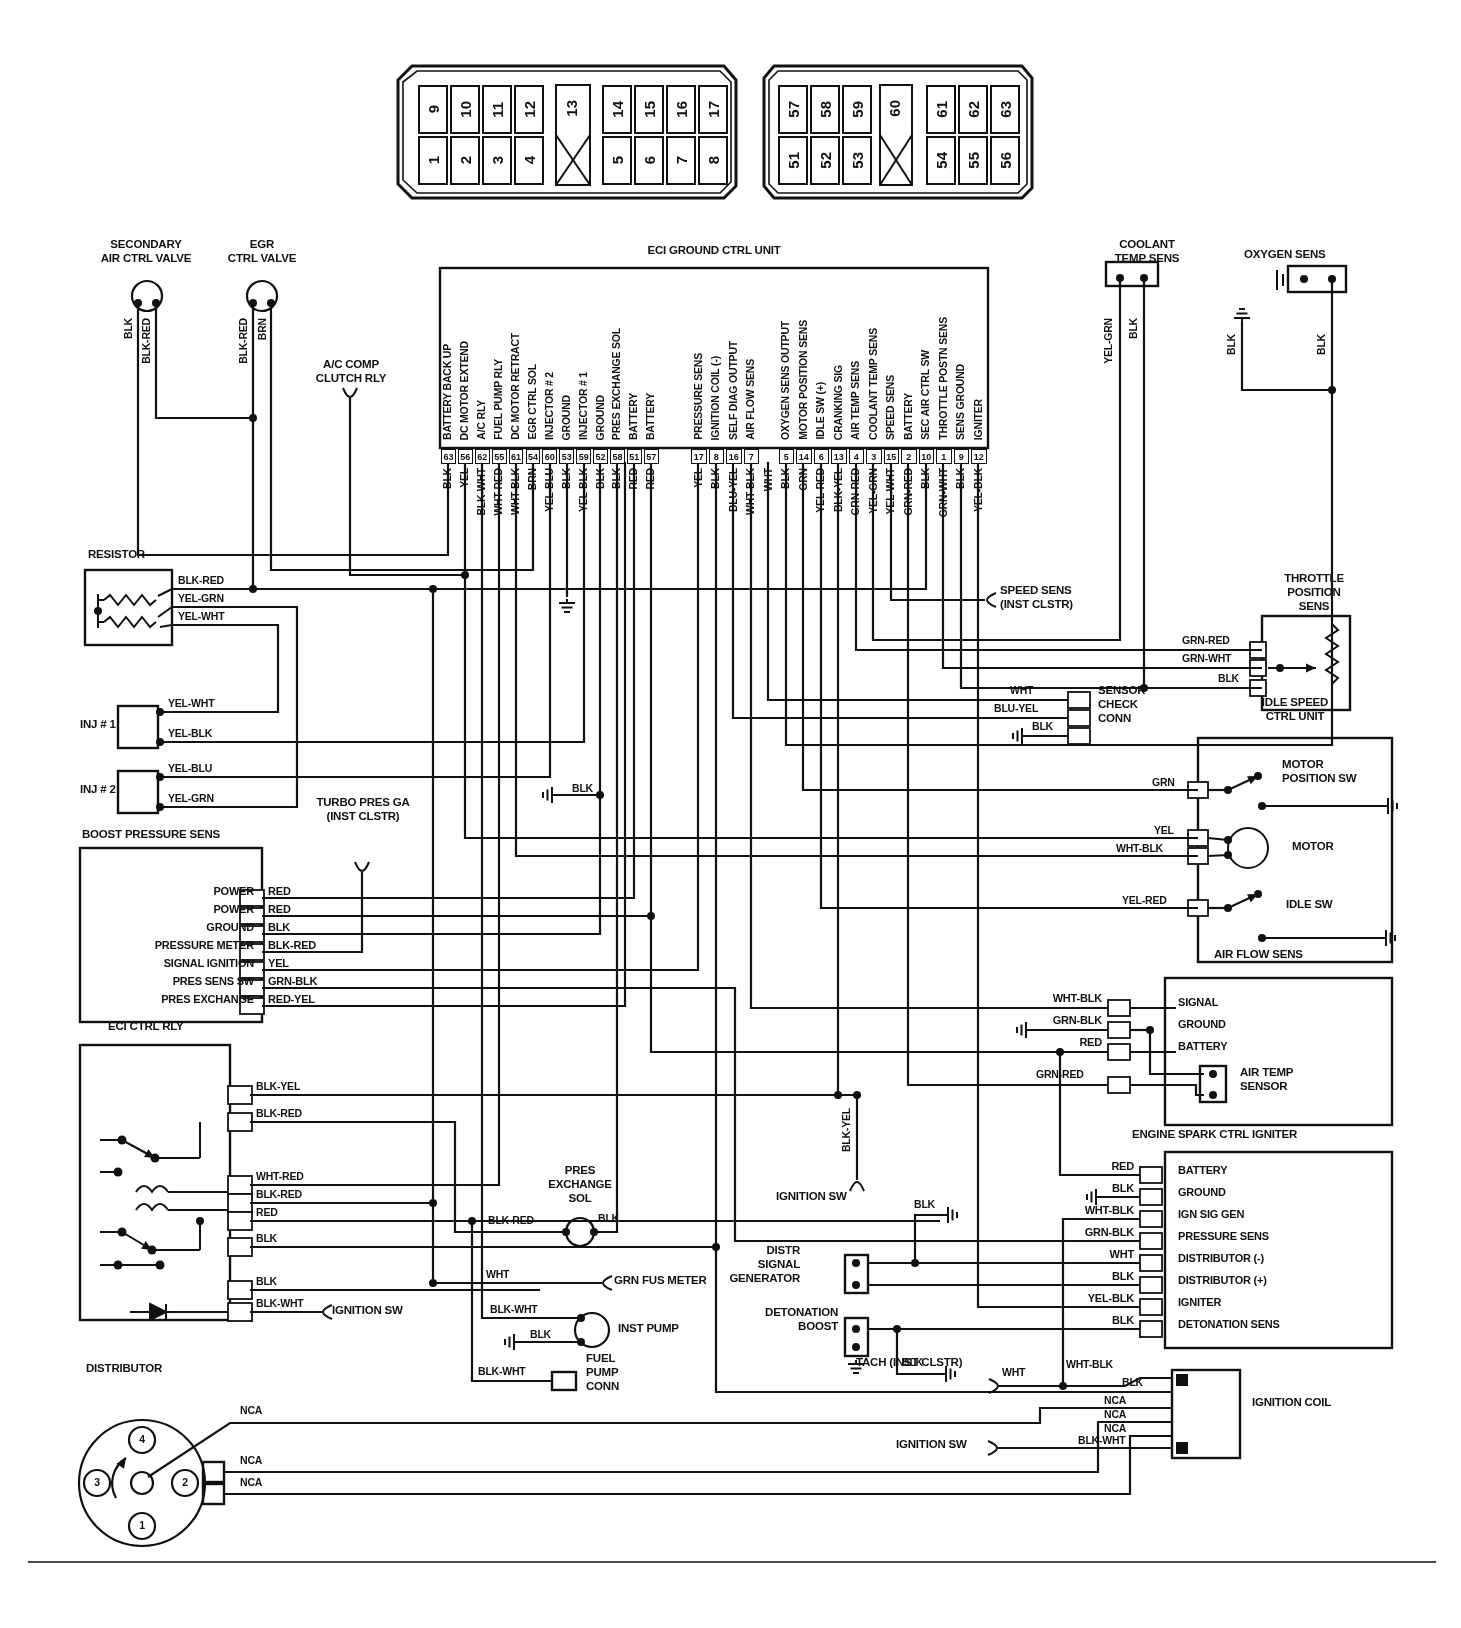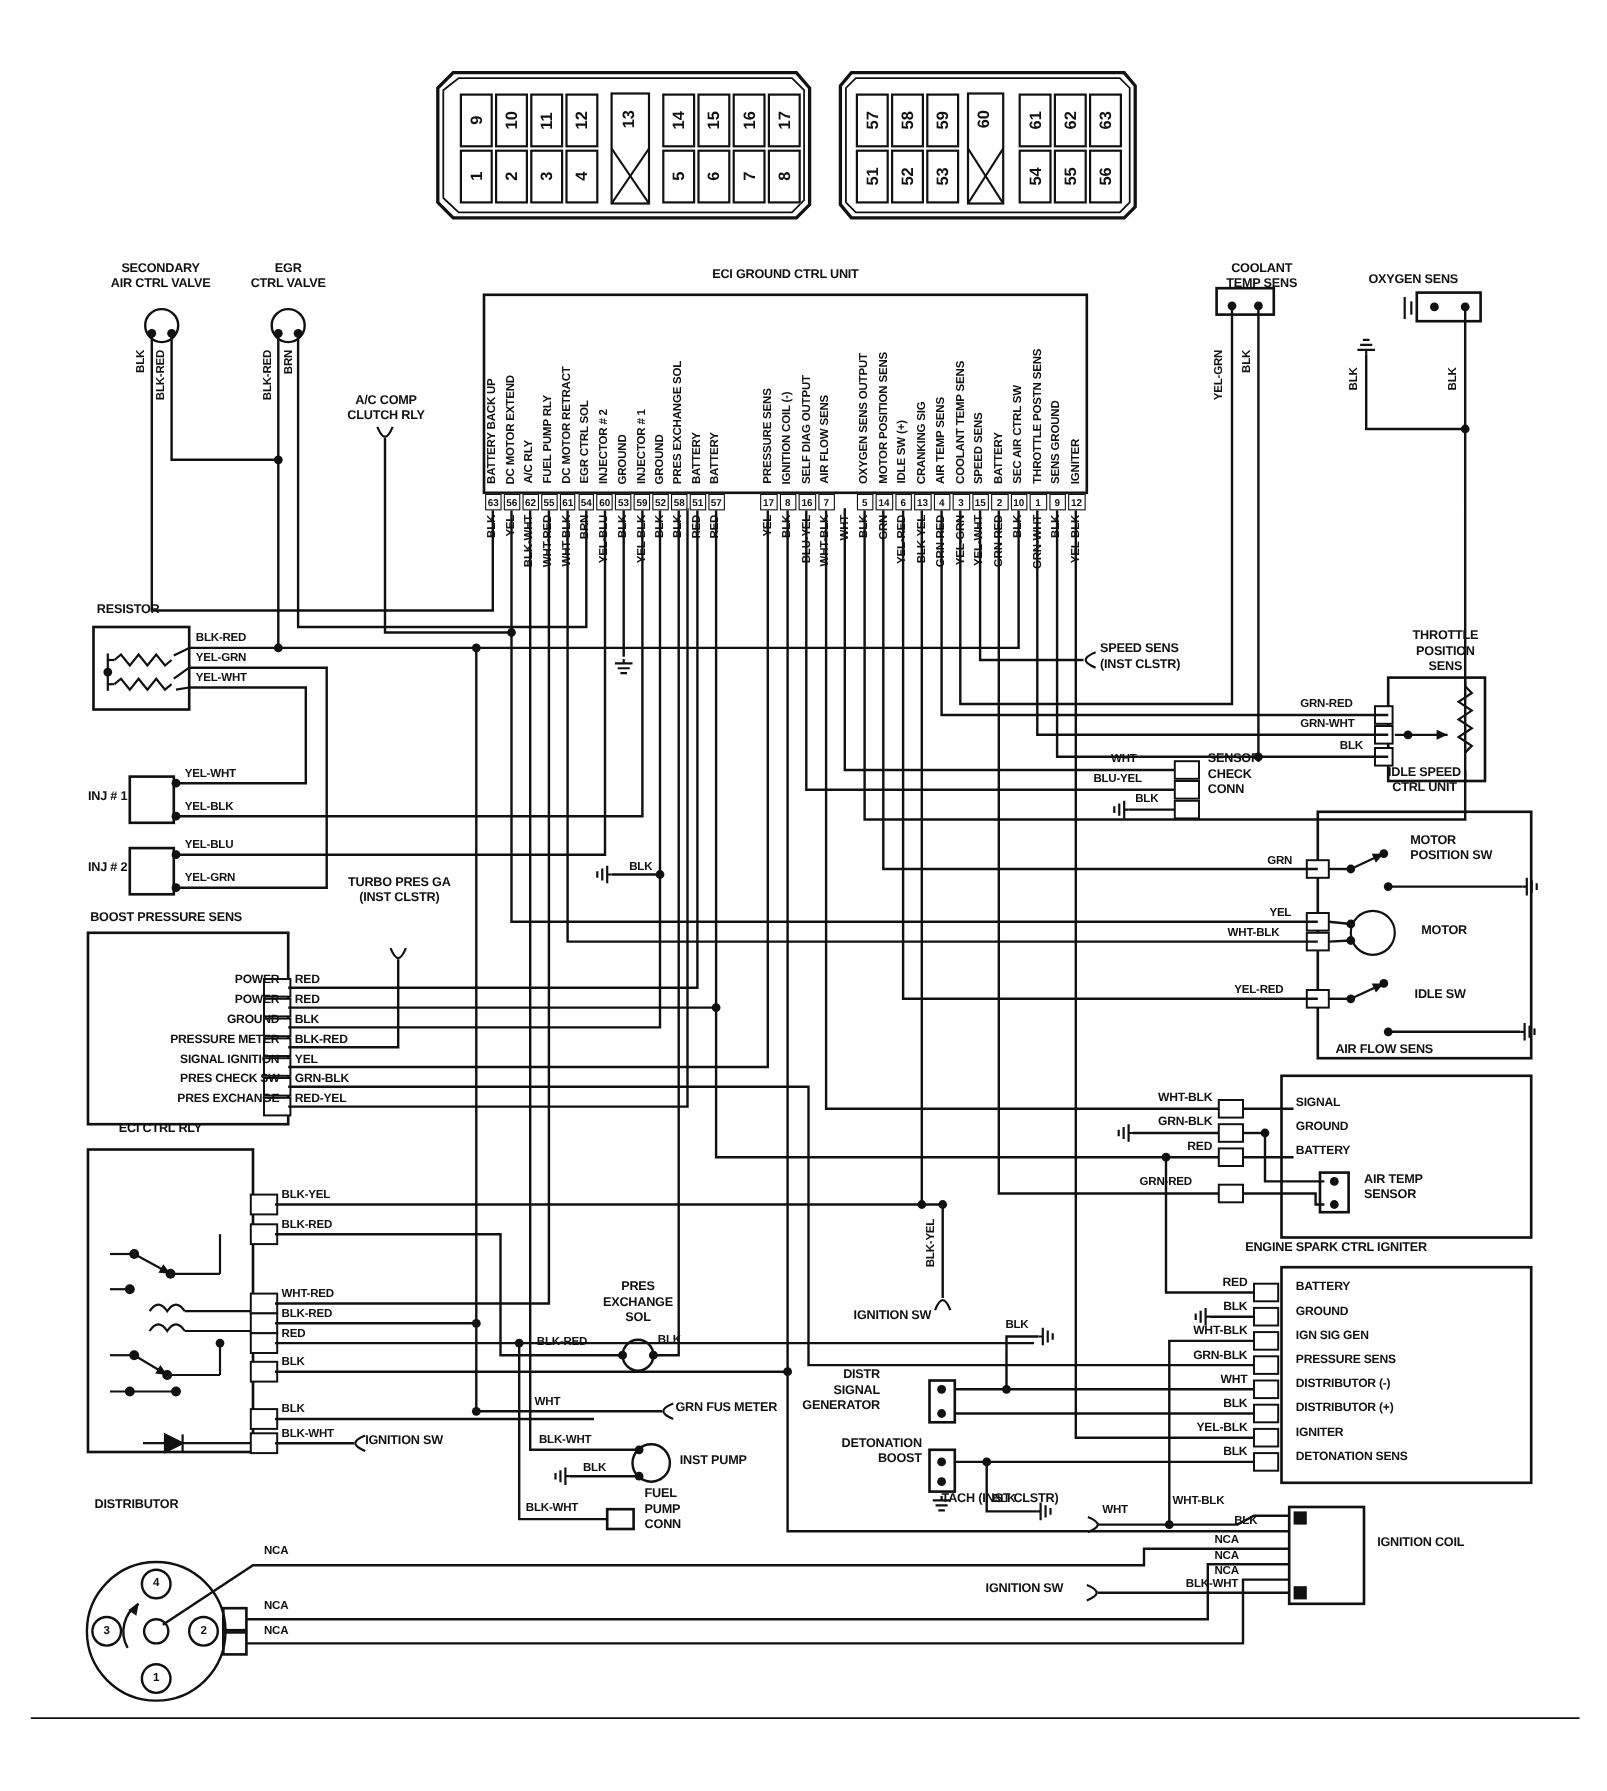--- a/index.html
+++ b/index.html
@@ -489,21 +489,21 @@
       <div class="r18">
         <span class="t rt">GROUND</span>
       </div>
       <div class="r18">
         <span class="t rt">PRESSURE METER</span>
       </div>
       <div class="r18">
         <span class="t rt">SIGNAL IGNITION</span>
       </div>
       <div class="r18">
-        <span class="t rt">PRES CHECK SW</span>
+        <span class="t rt">PRES SENS SW</span>
       </div>
       <div class="r18">
         <span class="t rt">PRES EXCHANGE</span>
       </div>
     </div>
   <div class="rows" style="left:268px;top:885px;width:80px">
 
   <div class="r18">
         <span class="t">RED</span>
       </div>

